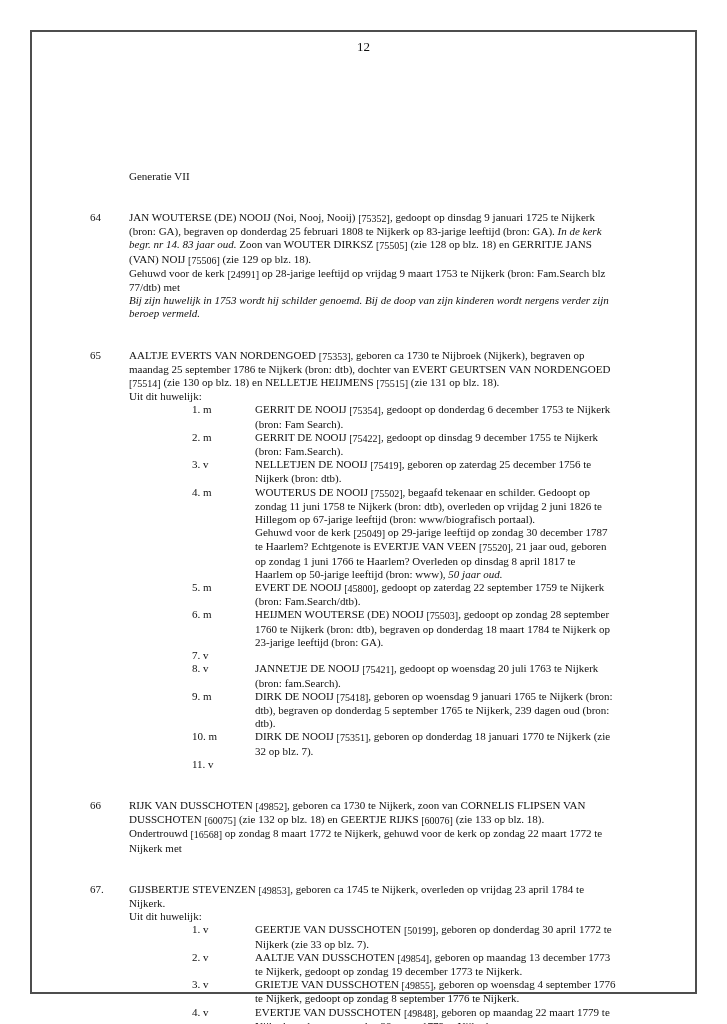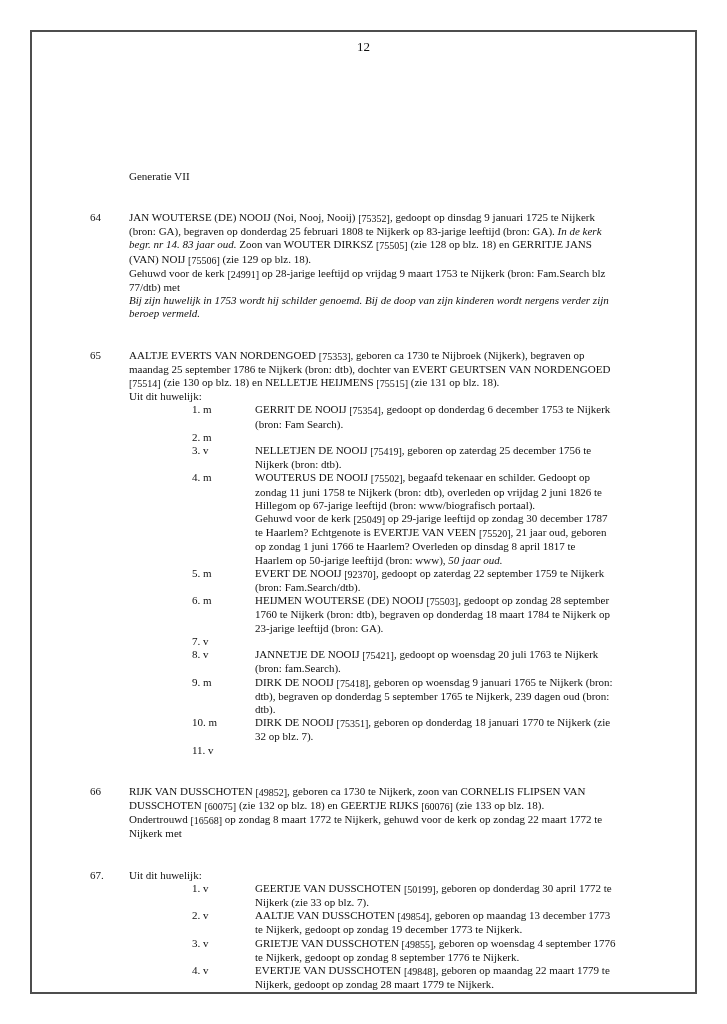--- a/index.html
+++ b/index.html
@@ -86,38 +86,41 @@
           <p class="para"><span class="seg-bold">AALTJE EVERTS VAN NORDENGOED</span><span> </span><span class="seg-id">[75353]</span><span>, geboren ca 1730 te Nijbroek (Nijkerk), begraven op maandag 25 september 1786 te Nijkerk (bron: dtb), dochter van </span><span class="seg-bold">EVERT GEURTSEN VAN NORDENGOED</span><span> </span><span class="seg-id">[75514]</span><span> (zie 130 op blz. 18) en </span><span class="seg-bold">NELLETJE HEIJMENS</span><span> </span><span class="seg-id">[75515]</span><span> (zie 131 op blz. 18).</span></p>
           <p class="para"><span>Uit dit huwelijk:</span></p>
           <div class="child-row">
             <div class="child-label">1. m</div>
             <div class="child-body">
               <p class="para"><span class="seg-bold">GERRIT DE NOOIJ</span><span> </span><span class="seg-id">[75354]</span><span>, gedoopt op donderdag 6 december 1753 te Nijkerk (bron: Fam Search).</span></p>
             </div>
           </div>
           <div class="child-row">
             <div class="child-label">2. m</div>
+            <div class="child-body">
+              <p class="para"><span class="seg-bold">GERRIT DE NOOIJ</span><span> </span><span class="seg-id">[75422]</span><span>, gedoopt op dinsdag 9 december 1755 te Nijkerk (bron: Fam.Search).</span></p>
+            </div>
           </div>
           <div class="child-row">
             <div class="child-label">3. v</div>
             <div class="child-body">
               <p class="para"><span class="seg-bold">NELLETJEN DE NOOIJ</span><span> </span><span class="seg-id">[75419]</span><span>, geboren op zaterdag 25 december 1756 te Nijkerk (bron: dtb).</span></p>
             </div>
           </div>
           <div class="child-row">
             <div class="child-label">4. m</div>
             <div class="child-body">
               <p class="para"><span class="seg-bold">WOUTERUS DE NOOIJ</span><span> </span><span class="seg-id">[75502]</span><span>, begaafd tekenaar en schilder. Gedoopt op zondag 11 juni 1758 te Nijkerk (bron: dtb), overleden op vrijdag 2 juni 1826 te Hillegom op 67-jarige leeftijd (bron: www/biografisch portaal).</span></p>
               <p class="para"><span>Gehuwd voor de kerk </span><span class="seg-id">[25049]</span><span> op 29-jarige leeftijd op zondag 30 december 1787 te Haarlem? Echtgenote is </span><span class="seg-bold">EVERTJE VAN VEEN</span><span> </span><span class="seg-id">[75520]</span><span>, 21 jaar oud, geboren op zondag 1 juni 1766 te Haarlem? Overleden op dinsdag 8 april 1817 te Haarlem op 50-jarige leeftijd (bron: www), </span><span class="seg-italic">50 jaar oud.</span></p>
             </div>
           </div>
           <div class="child-row">
             <div class="child-label">5. m</div>
             <div class="child-body">
-              <p class="para"><span class="seg-bold">EVERT DE NOOIJ</span><span> </span><span class="seg-id">[92370]</span><span>, gedoopt op zaterdag 22 september 1759 te Nijkerk (bron: Fam.Search/dtb).</span></p>
+              <p class="para"><span class="seg-bold">EVERT DE NOOIJ</span><span> </span><span class="seg-id">[45800]</span><span>, gedoopt op zaterdag 22 september 1759 te Nijkerk (bron: Fam.Search/dtb).</span></p>
             </div>
           </div>
           <div class="child-row">
             <div class="child-label">6. m</div>
             <div class="child-body">
               <p class="para"><span class="seg-bold">HEIJMEN WOUTERSE (DE) NOOIJ</span><span> </span><span class="seg-id">[75503]</span><span>, gedoopt op zondag 28 september 1760 te Nijkerk (bron: dtb), begraven op donderdag 18 maart 1784 te Nijkerk op 23-jarige leeftijd (bron: GA).</span></p>
             </div>
           </div>
           <div class="child-row">
             <div class="child-label">7. v</div>
@@ -148,20 +151,21 @@
       <div class="entry">
         <div class="entry-number">66</div>
         <div class="entry-body">
           <p class="para"><span class="seg-bold">RIJK VAN DUSSCHOTEN</span><span> </span><span class="seg-id">[49852]</span><span>, geboren ca 1730 te Nijkerk, zoon van </span><span class="seg-bold">CORNELIS FLIPSEN VAN DUSSCHOTEN</span><span> </span><span class="seg-id">[60075]</span><span> (zie 132 op blz. 18) en </span><span class="seg-bold">GEERTJE RIJKS</span><span> </span><span class="seg-id">[60076]</span><span> (zie 133 op blz. 18).</span></p>
           <p class="para"><span>Ondertrouwd </span><span class="seg-id">[16568]</span><span> op zondag 8 maart 1772 te Nijkerk, gehuwd voor de kerk op zondag 22 maart 1772 te Nijkerk met</span></p>
         </div>
       </div>
       <div class="entry">
         <div class="entry-number">67.</div>
         <div class="entry-body">
+          <p class="para"><span class="seg-bold">GIJSBERTJE STEVENZEN</span><span> </span><span class="seg-id">[49853]</span><span>, geboren ca 1745 te Nijkerk, overleden op vrijdag 23 april 1784 te Nijkerk.</span></p>
           <p class="para"><span>Uit dit huwelijk:</span></p>
           <div class="child-row">
             <div class="child-label">1. v</div>
             <div class="child-body">
               <p class="para"><span class="seg-bold">GEERTJE VAN DUSSCHOTEN</span><span> </span><span class="seg-id">[50199]</span><span>, geboren op donderdag 30 april 1772 te Nijkerk (zie 33 op blz. 7).</span></p>
             </div>
           </div>
           <div class="child-row">
             <div class="child-label">2. v</div>
             <div class="child-body">

